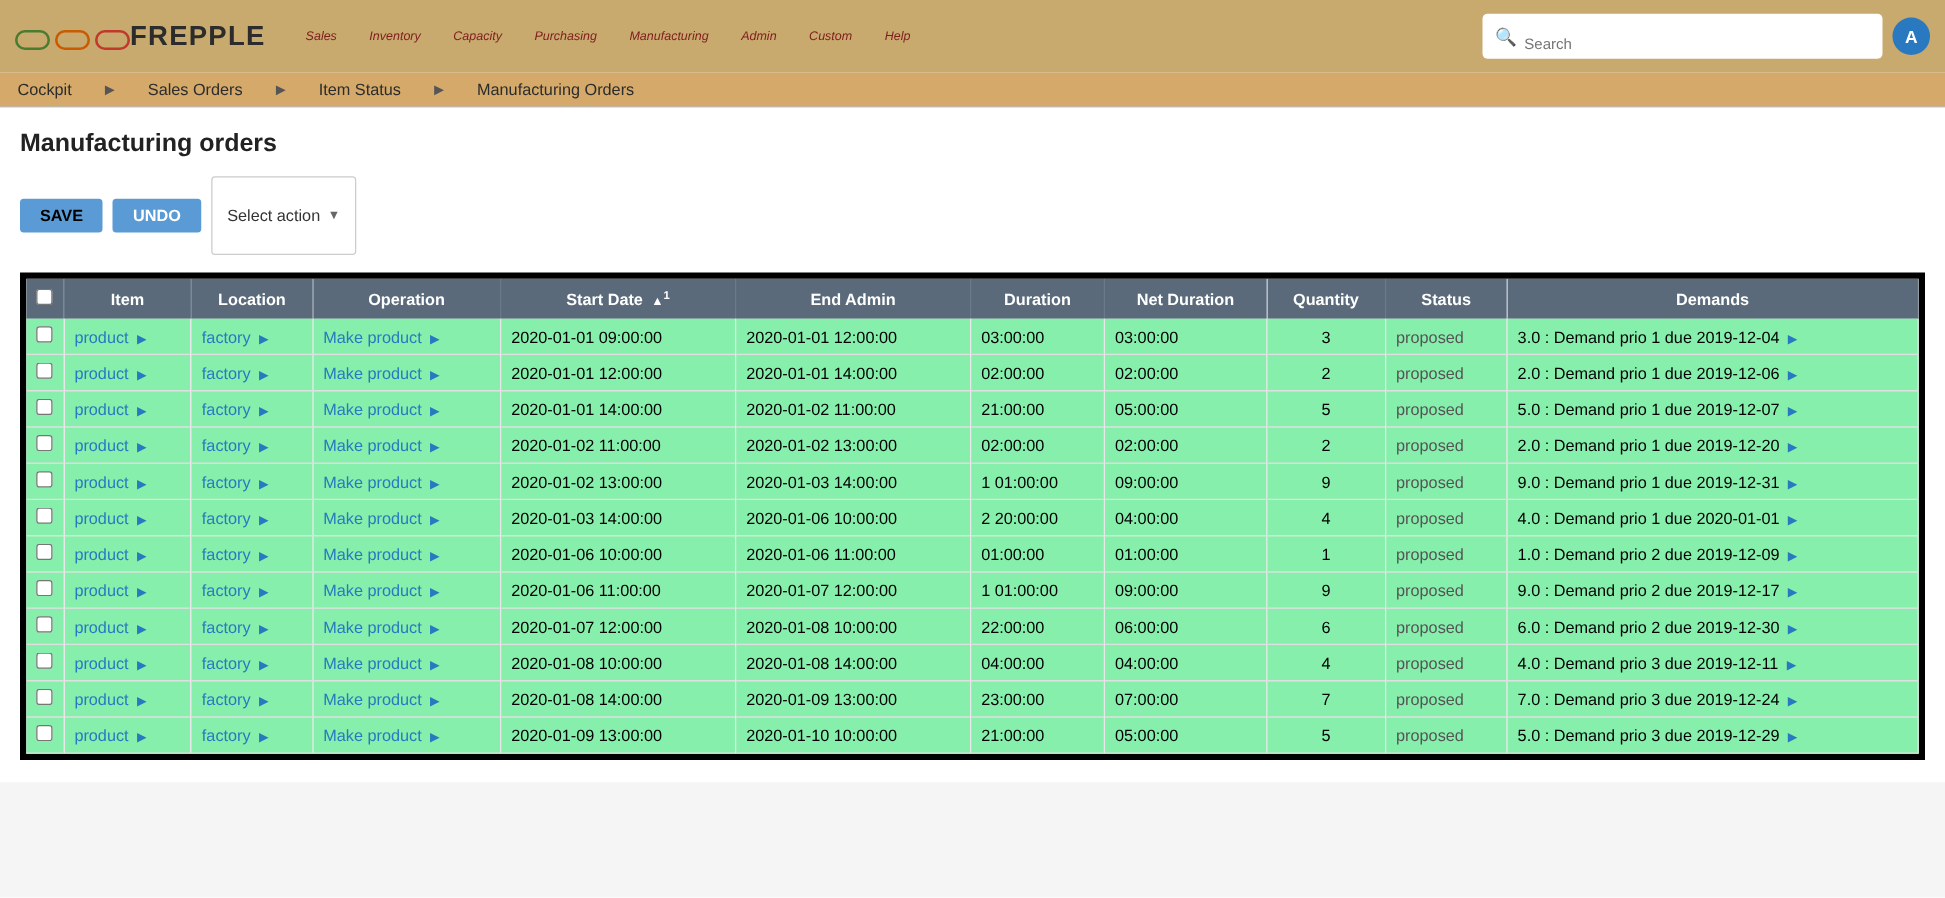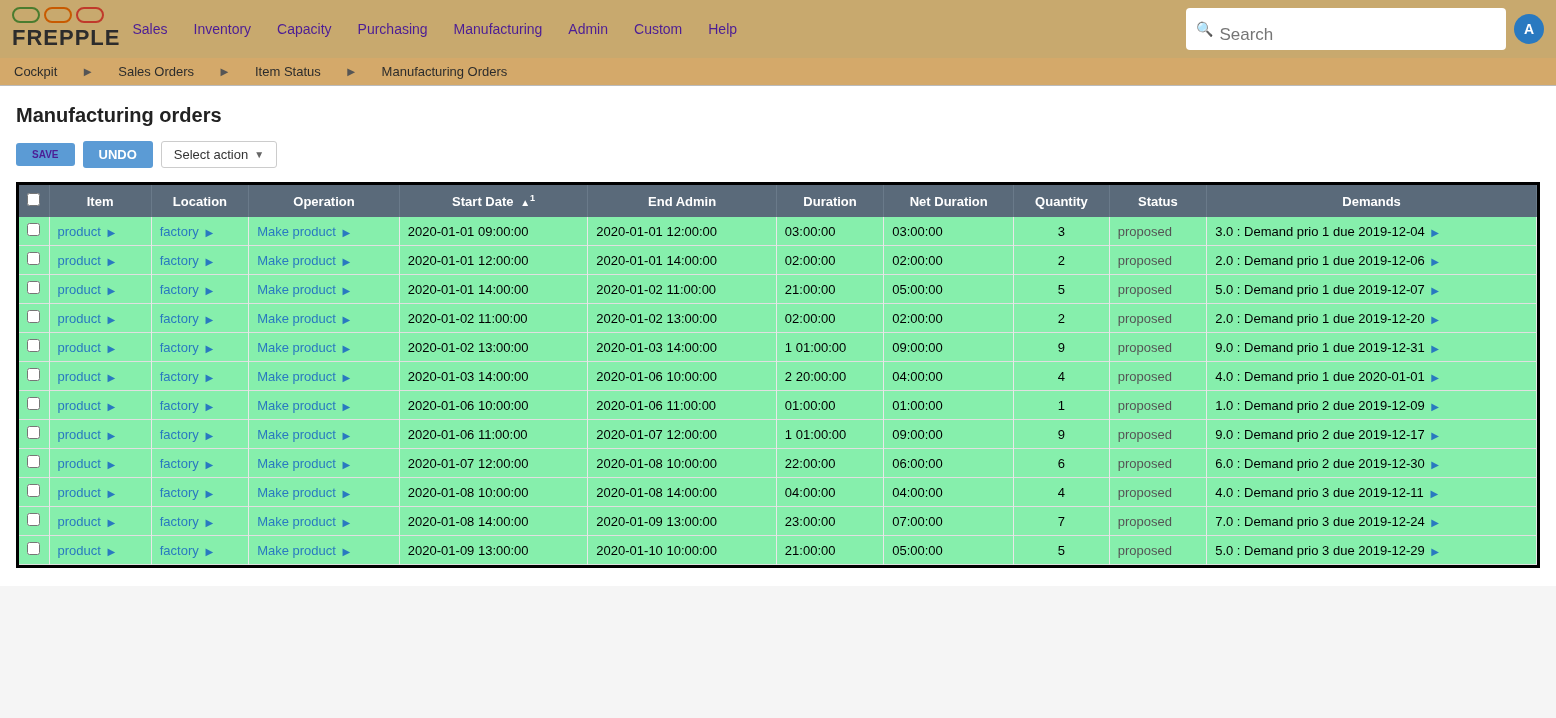--- a/index.html
+++ b/index.html
@@ -9,22 +9,23 @@
     .navbar {
       background: #c8a96e;
       display: flex;
       align-items: center;
       padding: 0 12px;
       height: 58px;
       gap: 0;
     }
     .navbar-brand {
       display: flex;
-      flex-direction: column;
-      align-items: flex-start;
+      flex-direction: row;
+      align-items: flex-end;
+      margin-right: 20px;
     }
     .brand-icons {
       display: flex;
       gap: 4px;
       margin-bottom: 2px;
     }
     .brand-icon {
       width: 28px;
       height: 16px;
       border-radius: 8px;
@@ -39,41 +40,42 @@
       color: #2c2c2c;
       letter-spacing: 1px;
     }
     .nav-links {
       display: flex;
       align-items: center;
       gap: 2px;
       flex: 1;
     }
     .nav-link {
-      color: #4c1d95;
+      color: #7f1d1d;
       text-decoration: none;
       padding: 6px 12px;
-      font-size: 14px;
+      font-size: 10px;
       border-radius: 3px;
       cursor: pointer;
+      font-style: italic;
     }
     .search-box {
       display: flex;
       align-items: center;
       background: white;
       border-radius: 4px;
       padding: 5px 10px;
       gap: 6px;
       width: 320px;
     }
     .search-icon-svg { color: #888; font-size: 14px; }
     .search-input {
       border: none;
       outline: none;
-      font-size: 17px;
+      font-size: 12px;
       width: 100%;
       background: transparent;
       margin-top: 12px;
     }
 
     
     .breadcrumb-bar {
       background: #d4a96a;
       padding: 6px 14px;
       font-size: 13px;
@@ -98,24 +100,24 @@
       margin-bottom: 14px;
     }
     .toolbar {
       display: flex;
       align-items: center;
       gap: 8px;
       margin-bottom: 14px;
     }
     .btn-save {
       background: #5b9bd5;
-      color: #4c1d95;
+      color: #000000;
       border: none;
       padding: 6px 16px;
-      font-size: 10px;
+      font-size: 13px;
       font-weight: bold;
       border-radius: 3px;
       cursor: pointer;
       text-transform: uppercase;
     }
     .btn-undo {
       background: #5b9bd5;
       color: white;
       border: none;
       padding: 6px 16px;
@@ -124,31 +126,31 @@
       border-radius: 3px;
       cursor: pointer;
       text-transform: uppercase;
     }
     .select-action {
       display: flex;
       align-items: center;
       gap: 6px;
       border: 1px solid #ccc;
       background: white;
-      padding: 5px 12px;
+      padding: 23px 12px;
       border-radius: 3px;
       cursor: pointer;
       font-size: 13px;
       color: #333;
     }
     .select-action .caret { font-size: 10px; color: #666; }
 
     
     .table-container {
-      border: 3px solid #000000;
+      border: 5px solid #000000;
       overflow-x: auto;
     }
     table {
       width: 100%;
       border-collapse: collapse;
       font-size: 13px;
     }
     thead tr {
       background: #5a6a7a;
       color: white;

